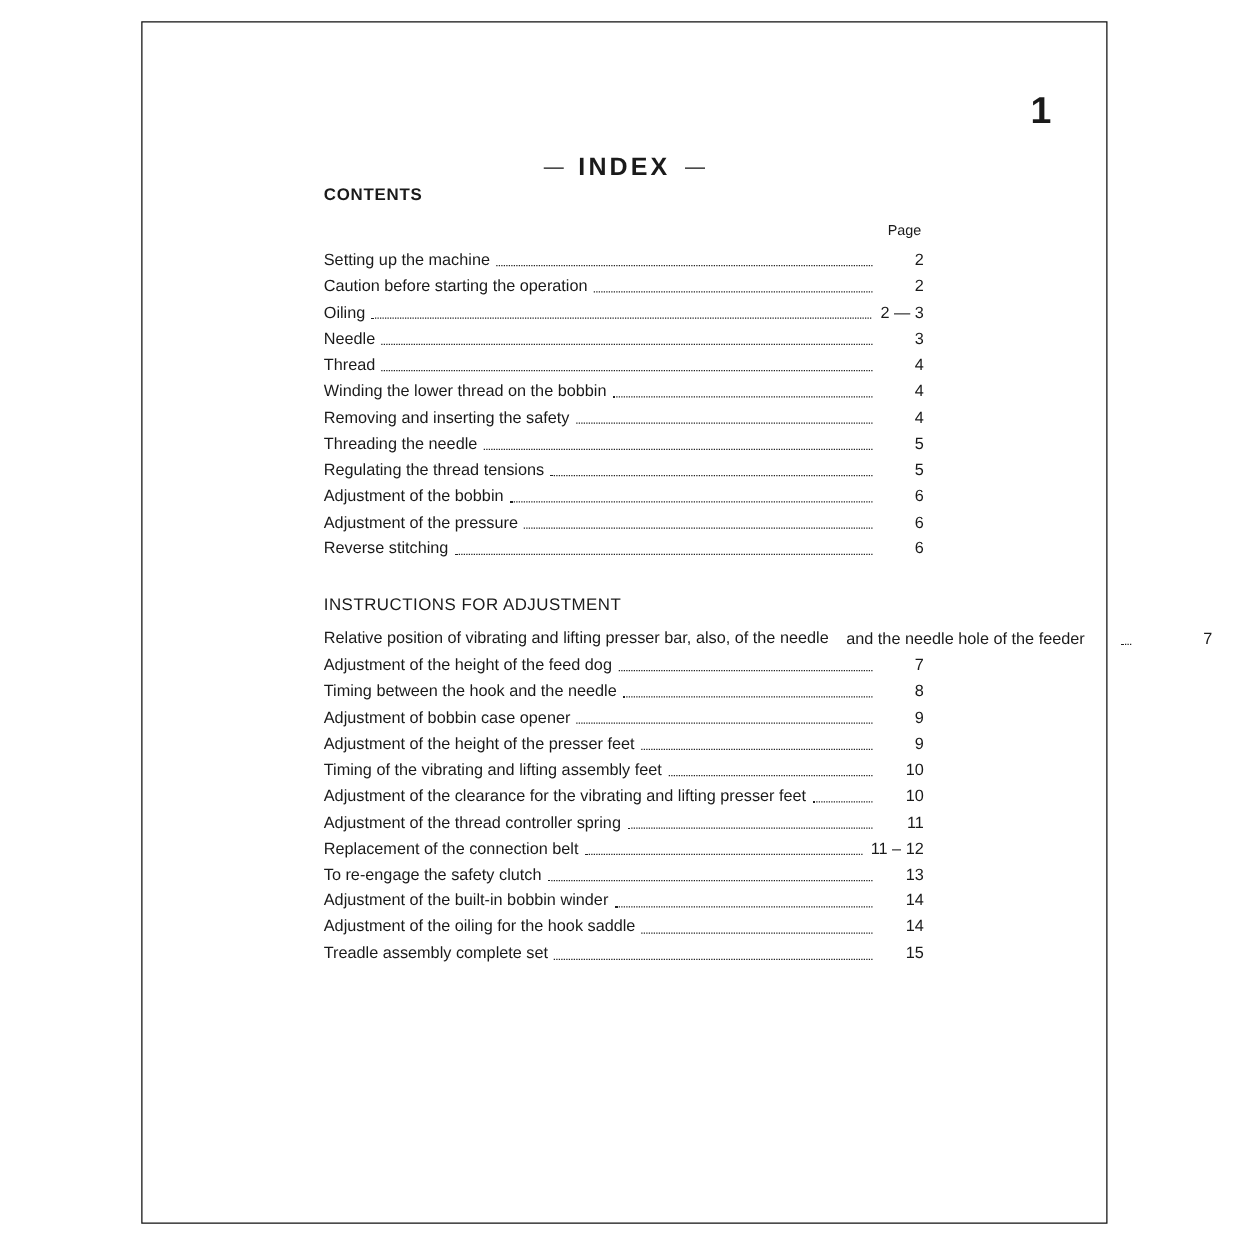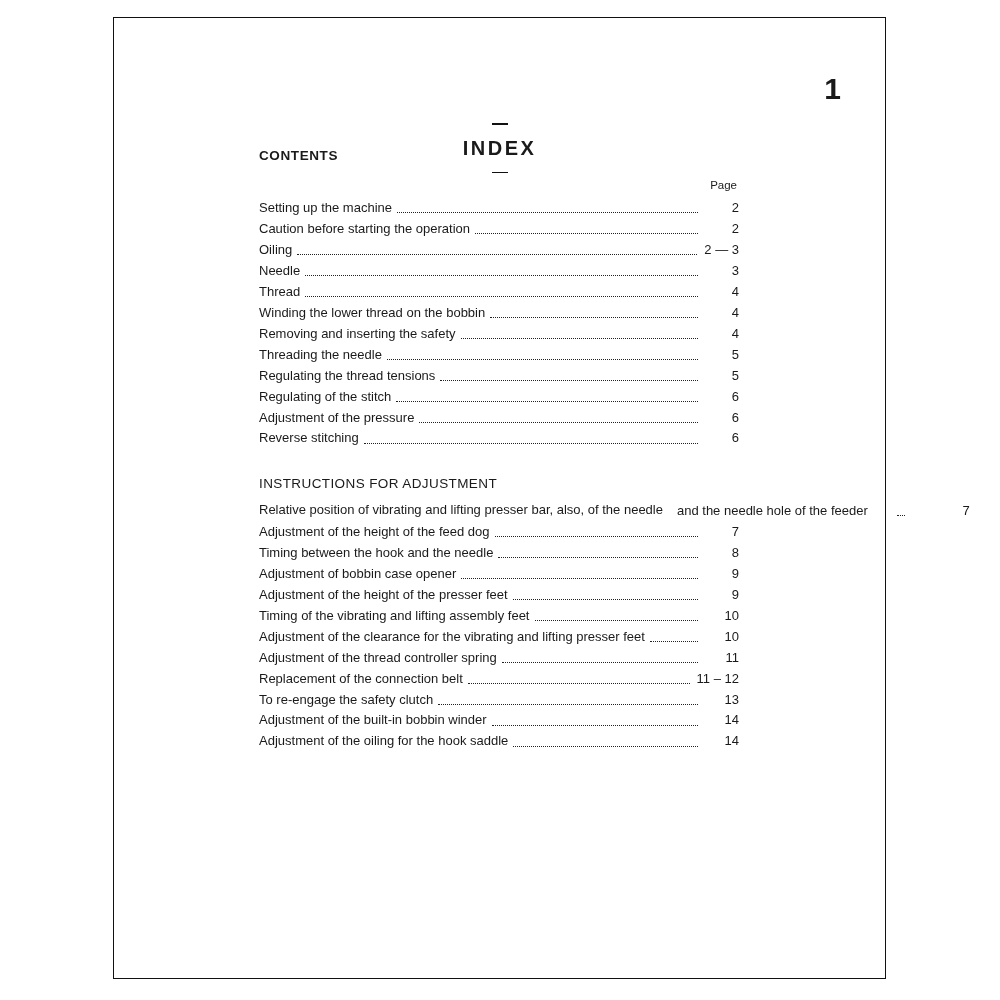--- a/index.html
+++ b/index.html
@@ -43,21 +43,20 @@
   }
   .index-title-row {
     position: absolute;
     left: 0;
     right: 0;
     top: 105px;
     display: flex;
     justify-content: center;
     align-items: center;
     gap: 12px;
-    flex-direction: column;
   }
   .index-dash {
     display: inline-block;
     width: 16px;
     height: 1.5px;
     background: #111;
   }
   .index-title {
     font-size: 20px;
     font-weight: bold;
@@ -195,21 +194,21 @@
           <span class="entry-title">Threading the needle</span>
           <span class="leader"></span>
           <span class="entry-page">5</span>
         </li>
         <li>
           <span class="entry-title">Regulating the thread tensions</span>
           <span class="leader"></span>
           <span class="entry-page">5</span>
         </li>
         <li>
-          <span class="entry-title">Regulating of the stitch</span>
+          <span class="entry-title">Adjustment of the bobbin</span>
           <span class="leader"></span>
           <span class="entry-page">6</span>
         </li>
         <li>
           <span class="entry-title">Adjustment of the pressure</span>
           <span class="leader"></span>
           <span class="entry-page">6</span>
         </li>
         <li>
           <span class="entry-title">Reverse stitching</span>
@@ -277,17 +276,22 @@
         <li>
           <span class="entry-title">Adjustment of the built-in bobbin winder</span>
           <span class="leader"></span>
           <span class="entry-page">14</span>
         </li>
         <li>
           <span class="entry-title">Adjustment of the oiling for the hook saddle</span>
           <span class="leader"></span>
           <span class="entry-page">14</span>
         </li>
+        <li>
+          <span class="entry-title">Treadle assembly complete set</span>
+          <span class="leader"></span>
+          <span class="entry-page">15</span>
+        </li>
       </ul>
 
     </div>
   </div>
 </div>
 
 </body></html>

